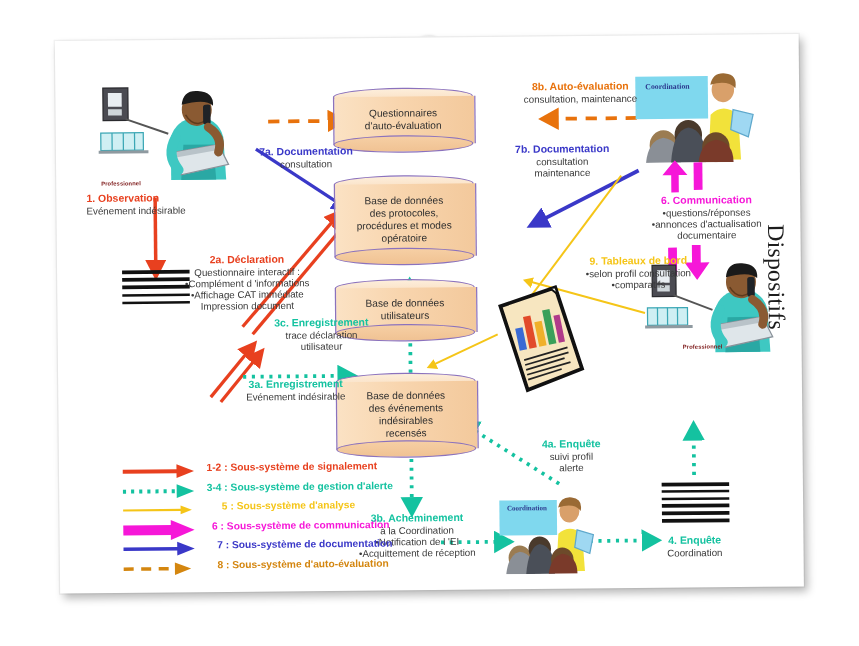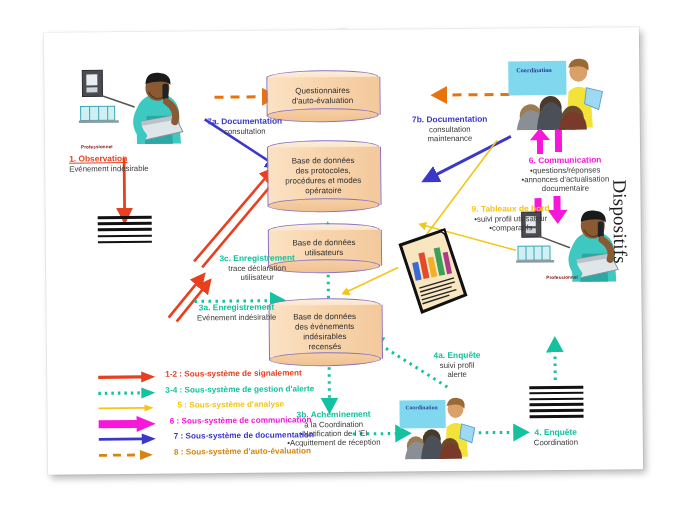--- a/index.html
+++ b/index.html
@@ -12,21 +12,21 @@
     background:#ffffff;
     box-shadow:3px 4px 7px rgba(0,0,0,.28), 0 0 0 1px #f2f2f2;
     transform:rotate(-0.55deg);
   }
   #slide-inner{position:absolute;left:0;top:0;width:595px;height:442px;}
 
   
   .t{position:absolute;white-space:nowrap;line-height:1.18;}
   .ttl{font-weight:bold;}
   .c-or{color:#e8720c;}
-  .c-red{color:#e8401f;text-decoration:underline;}
+  .c-red{color:#e8401f;}
   .c-teal{color:#14c2a0;text-align:center;}
   .c-blue{color:#3a38c8;}
   .c-mag{color:#f617d8;}
   .c-yel{color:#f5c518;}
   .c-gray{color:#3a3a3a;}
   .ms{font-size:7.8px;}
   .md{font-size:8.4px;}
   .ctr{text-align:center;transform:translateX(-50%);}
 
   
@@ -327,20 +327,27 @@
     <div class="t ctr" style="left:200px;top:86px;">
       <div class="ttl md c-blue">7a. Documentation</div>
       <div class="ms c-gray">consultation</div>
     </div>
 
     <div class="t" style="left:24px;top:122px;">
       <div class="ttl md c-red">1. Observation</div>
       <div class="ms c-gray">Evénement indésirable</div>
     </div>
 
+    <div class="t ctr" style="left:152px;top:172px;">
+      <div class="ttl md c-red">2a. Déclaration</div>
+      <div class="ms c-gray">Questionnaire interactif :</div>
+      <div class="ms c-gray">•Complément d 'informations</div>
+      <div class="ms c-gray">•Affichage CAT immédiate</div>
+      <div class="ms c-gray">Impression document</div>
+    </div>
 
 
     <div class="t ctr" style="left:190px;top:272px;">
       <div class="ttl md c-teal">3a. Enregistrement</div>
       <div class="ms c-gray">Evénement indésirable</div>
     </div>
 
     <div class="t ctr" style="left:211px;top:223px;">
       <div class="ttl md c-teal">3c. Enregistrement</div>
       <div class="ms c-gray">trace déclaration</div>
@@ -361,37 +368,41 @@
 
     <div class="t ctr" style="left:410px;top:322px;">
       <div class="ttl md c-teal">4a. Enquête</div>
       <div class="ms c-gray">suivi profil</div>
       <div class="ms c-gray">alerte</div>
     </div>
 
 
     <div class="t ctr" style="left:465px;top:176px;">
       <div class="ttl md c-yel">9. Tableaux de bord</div>
-      <div class="ms c-gray">•suivi profil utilisateur</div>
+      <div class="ms c-gray">•selon profil consultation</div>
       <div class="ms c-gray">•comparatifs</div>
     </div>
 
     <div class="t ctr" style="left:520px;top:128px;">
       <div class="ttl md c-mag">6. Communication</div>
       <div class="ms c-gray">•questions/réponses</div>
       <div class="ms c-gray">•annonces d'actualisation</div>
       <div class="ms c-gray">documentaire</div>
     </div>
 
     <div class="t ctr" style="left:405px;top:86px;">
       <div class="ttl md c-blue">7b. Documentation</div>
       <div class="ms c-gray">consultation</div>
       <div class="ms c-gray">maintenance</div>
     </div>
 
+    <div class="t ctr" style="left:420px;top:36px;">
+      <div class="ttl md c-or">8b. Auto-évaluation</div>
+      <div class="ms c-gray">consultation, maintenance</div>
+    </div>
 
     <div id="legend">
 
       <div class="lrow">
         <svg class="key" width="62" height="14" style="position:absolute;left:0;top:1px;">
           <line x1="1" y1="7" x2="45" y2="7" stroke="#e8401f" stroke-width="3.2"></line>
           <path d="M44,1.5 L58,7 L44,12.5 z" fill="#e8401f"></path>
         </svg>
         <div class="lab" style="color:#e8401f;">1-2 : Sous-système de signalement</div>
       </div>

